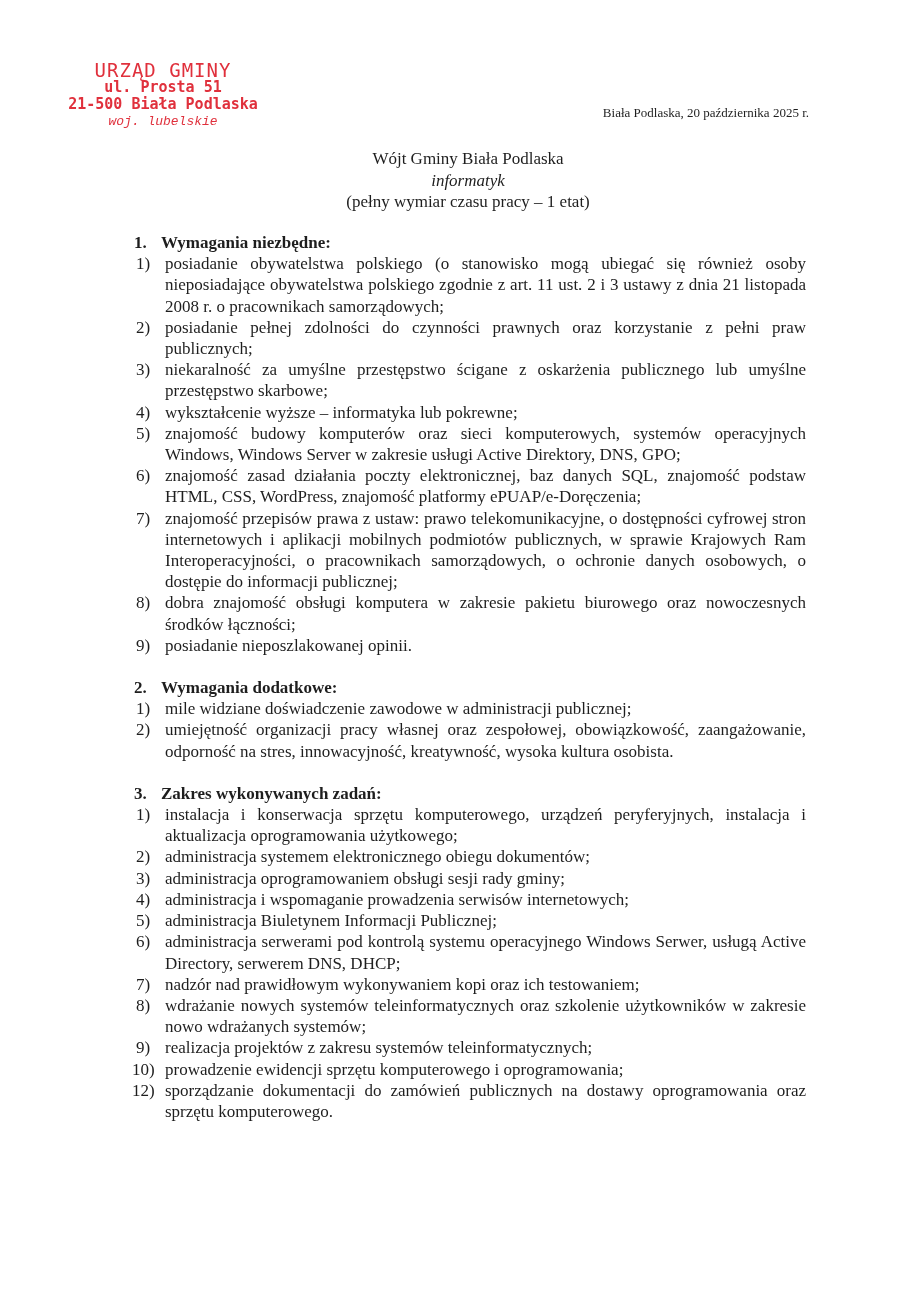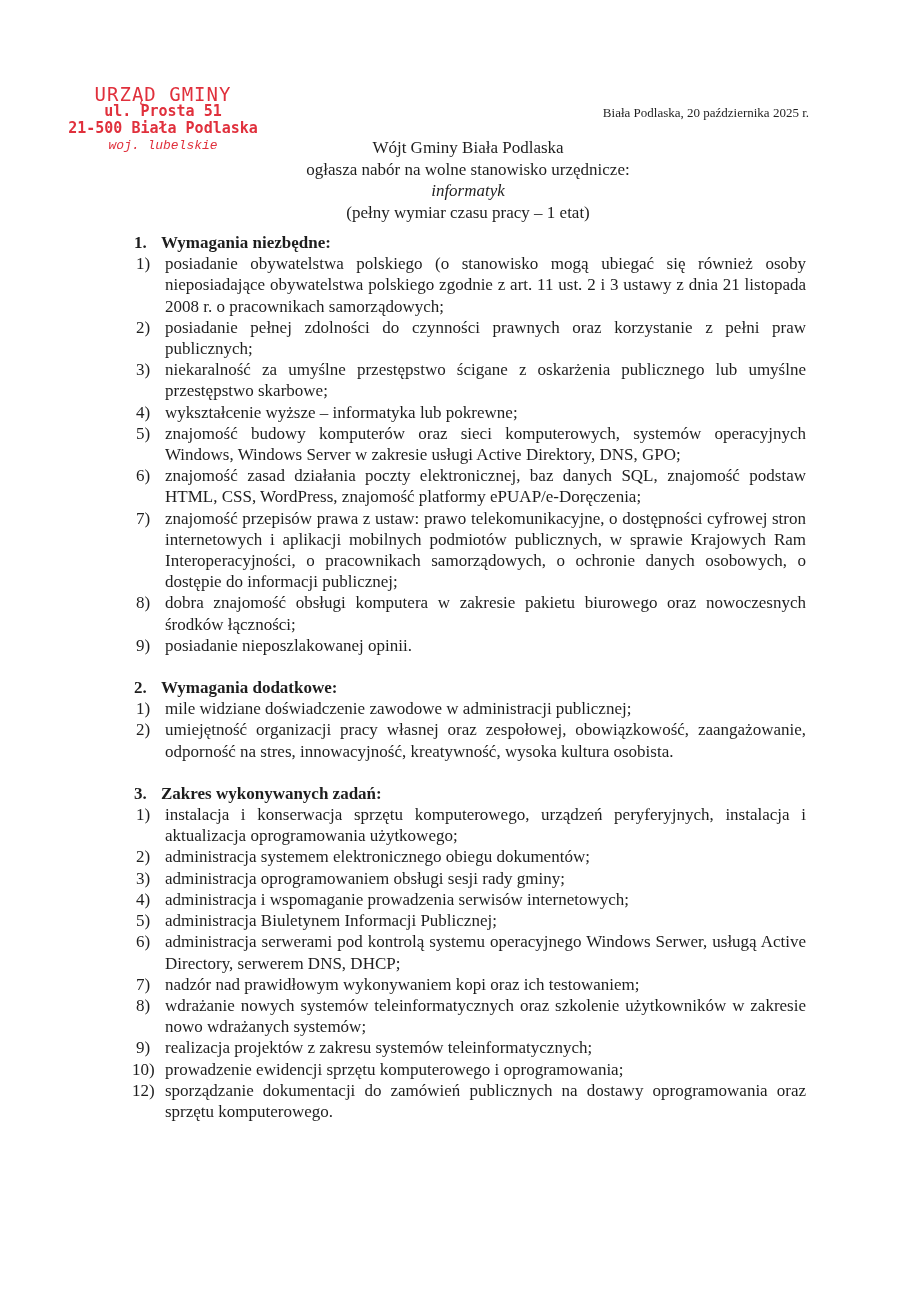--- a/index.html
+++ b/index.html
@@ -7,30 +7,30 @@
     width: 919px; height: 1300px; position: relative; overflow: hidden;
     font-family: "Liberation Serif", "DejaVu Serif", serif;
     color: #1e1e1e;
   }
   .stamp {
     position: absolute; left: 58px; top: 62px; width: 210px;
     text-align: center; color: #e0303c;
     font-family: "DejaVu Sans Mono", "Liberation Mono", monospace;
     line-height: 17px;
   }
-  .stamp .s1 { font-size: 19px; letter-spacing: 1px; font-weight: normal; margin-top: 24px; }
+  .stamp .s1 { font-size: 19px; letter-spacing: 1px; font-weight: normal; }
   .stamp .s2 { font-size: 15px; font-weight: bold; }
   .stamp .s3 { font-size: 15px; font-weight: bold; }
   .stamp .s4 { font-family: Liberation Mono, monospace; font-style: italic; font-size: 13px; }
   .date {
     position: absolute; right: 110px; top: 105px;
     font-size: 13px;
   }
   .header {
-    position: absolute; left: 130px; width: 676px; top: 137px;
+    position: absolute; left: 130px; width: 676px; top: 148px;
     text-align: center; font-size: 17px; line-height: 21.5px;
   }
   .header .pos { font-style: italic; }
   .content {
     position: absolute; left: 130px; top: 232px; width: 676px;
     font-size: 17px; line-height: 21.2px;
   }
   .section-title {
     font-weight: bold; display: flex; margin: 0;
   }
@@ -49,21 +49,20 @@
   <div class="s1">URZĄD GMINY</div>
   <div class="s2">ul. Prosta 51</div>
   <div class="s3">21-500 Biała Podlaska</div>
   <div class="s4">woj. lubelskie</div>
 </div>
 
 <div class="date">Biała Podlaska, 20 października 2025 r.</div>
 
 <div class="header">
   <div>Wójt Gminy Biała Podlaska</div>
-  <div>ogłasza nabór na wolne stanowisko urzędnicze:</div>
   <div class="pos">informatyk</div>
   <div>(pełny wymiar czasu pracy – 1 etat)</div>
 </div>
 
 <div class="content">
   <div id="sections">
       <div>
         <div class="section-title">
           <span class="num">1.</span>
           <span>Wymagania niezbędne:</span>

